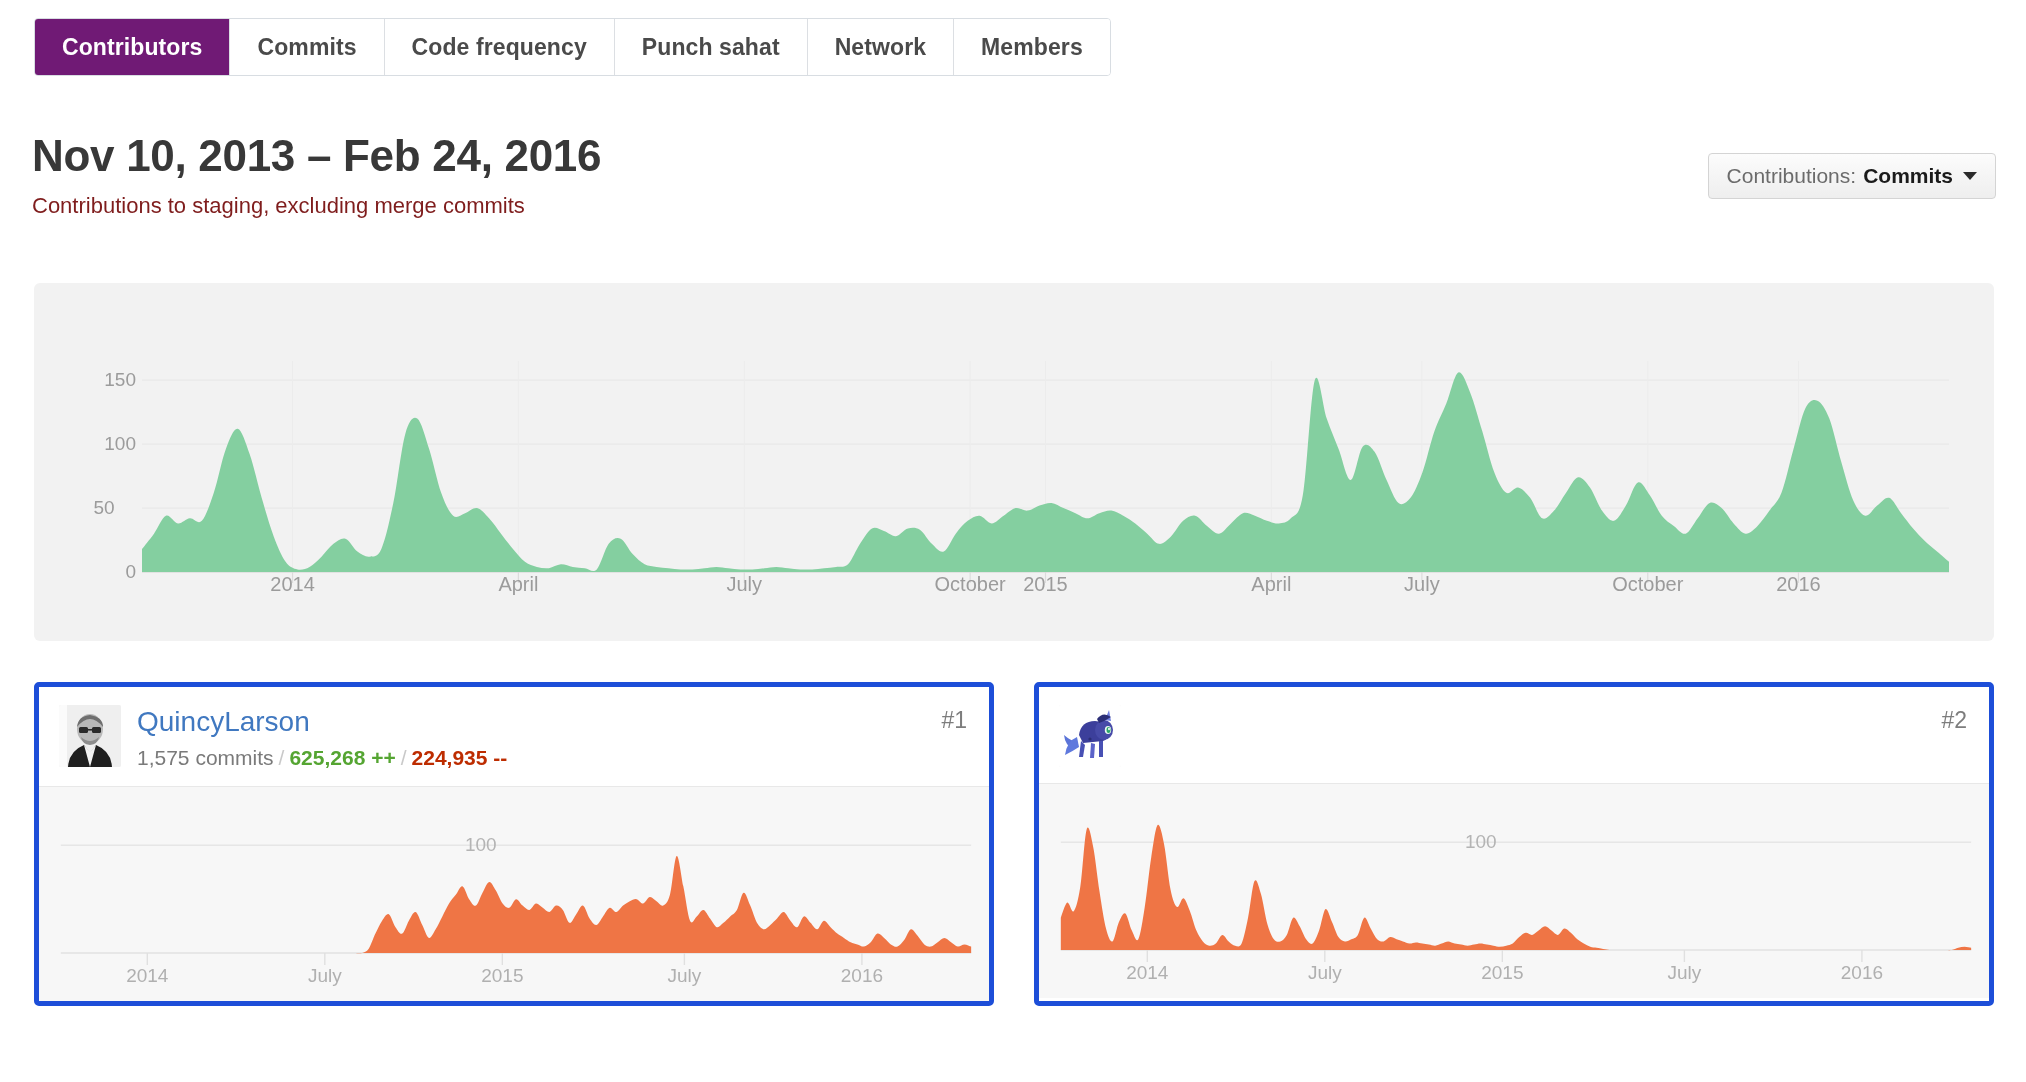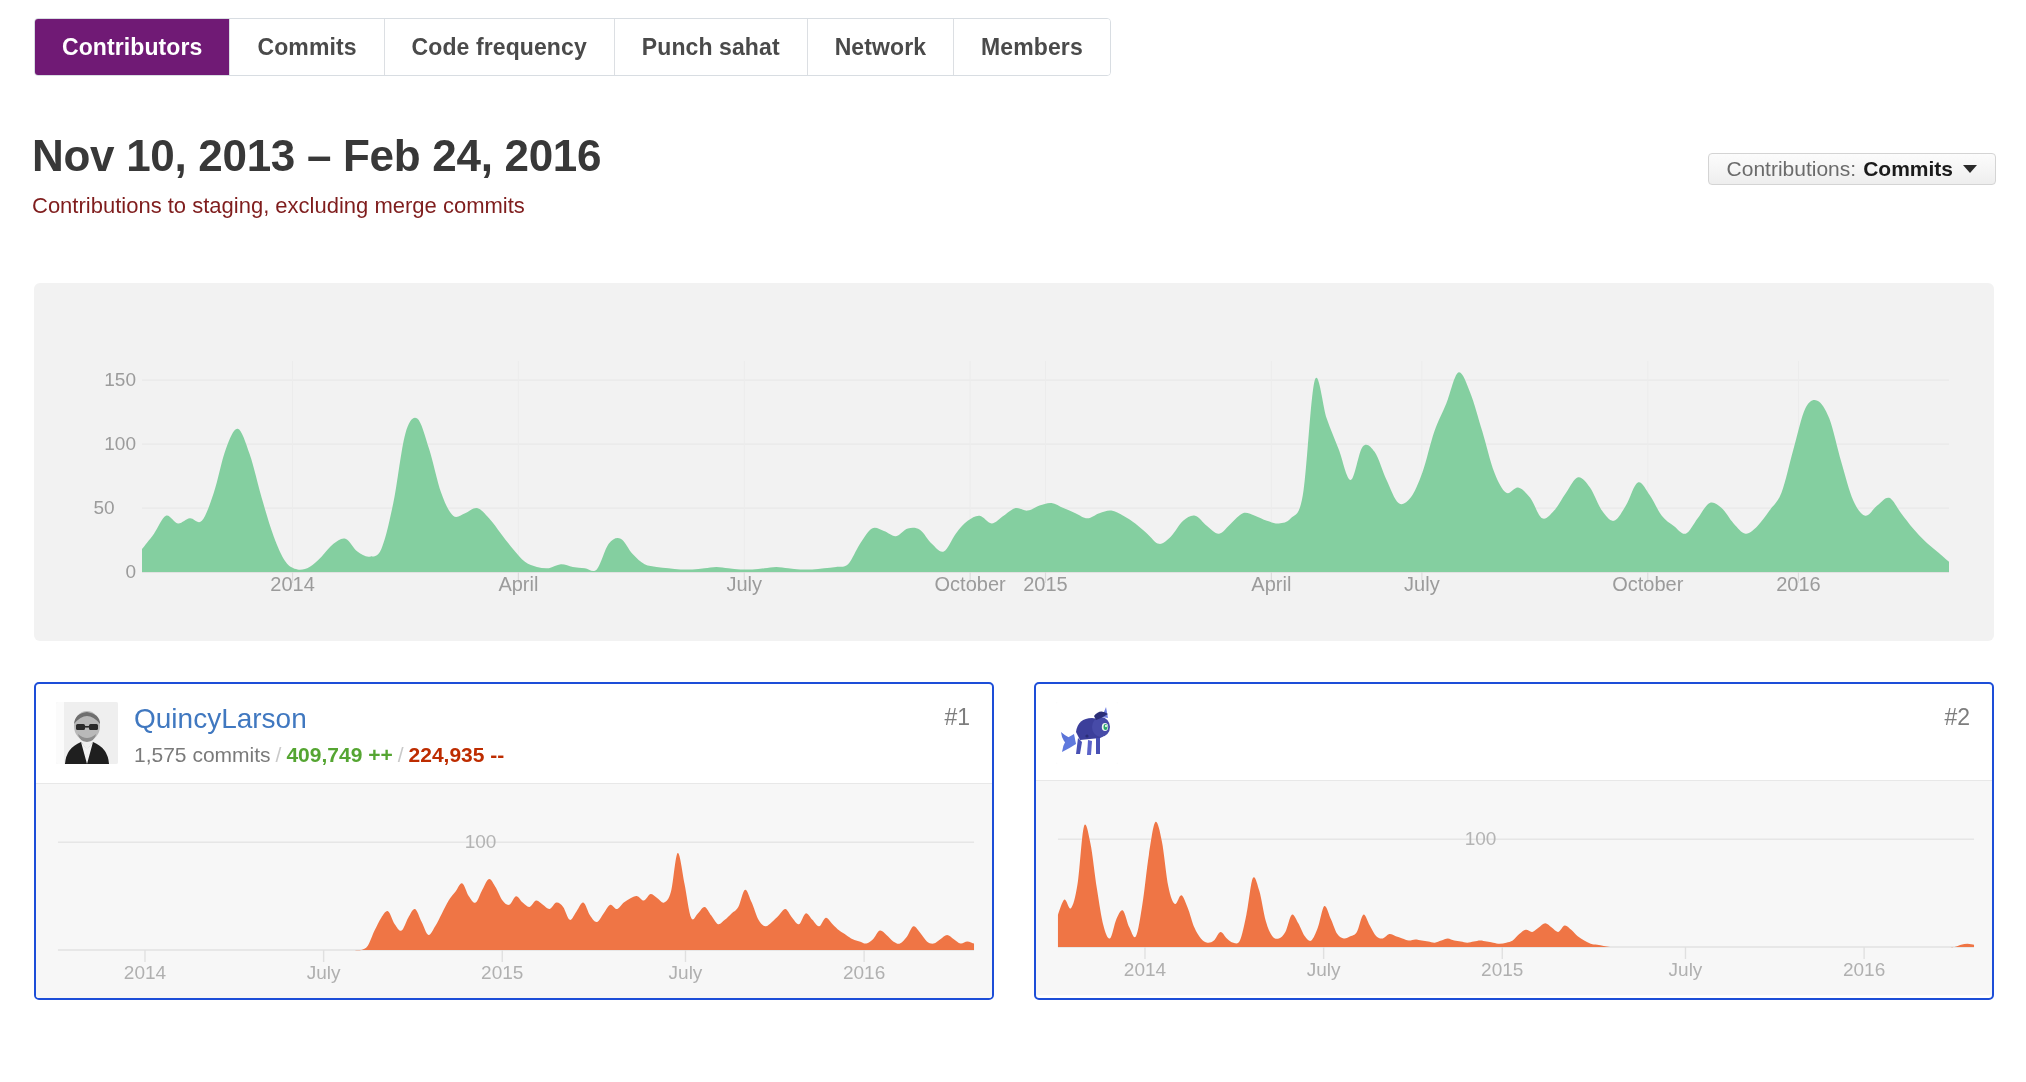--- a/index.html
+++ b/index.html
@@ -67,21 +67,21 @@
     line-height: 1.2;
   }
 
   
   .contrib-select {
     position: absolute;
     right: 30px;
     top: 153px;
     display: flex;
     align-items: center;
-    height: 32px;
+    height: 46px;
     padding: 0 18px;
     border: 1px solid #d4d4d4;
     border-radius: 4px;
     background: linear-gradient(#fcfcfc, #eeeeee);
     font-size: 21px;
     color: #6b6b6b;
     cursor: pointer;
     white-space: nowrap;
   }
   .contrib-select .cs-strong {
@@ -147,21 +147,21 @@
   .cards {
     position: absolute;
     left: 34px;
     top: 682px;
     width: 1960px;
     display: flex;
     gap: 40px;
   }
   .card {
     width: 960px;
-    border: 2px solid #1d4ed8;
+    border: 5px solid #1d4ed8;
     border-radius: 5px;
     background: #ffffff;
     overflow: hidden;
   }
   .card-head {
     display: flex;
     align-items: flex-start;
     padding: 18px 20px 16px 20px;
     border-bottom: 1px solid #e8e8e8;
     position: relative;
@@ -315,21 +315,21 @@
       <ellipse cx="31" cy="24" rx="13" ry="15" fill="#b9b9b9"></ellipse>
       <path d="M18 22 Q31 6 44 22 Q44 12 31 10 Q19 11 18 22Z" fill="#6f6f6f"></path>
       <rect x="20" y="22" width="9" height="6" rx="1.5" fill="#2b2b2b"></rect>
       <rect x="33" y="22" width="9" height="6" rx="1.5" fill="#2b2b2b"></rect>
       <rect x="29" y="24" width="4" height="1.6" fill="#2b2b2b"></rect>
       <path d="M22 32 Q31 40 40 32 Q39 39 31 40 Q23 39 22 32Z" fill="#8d8d8d"></path>
       <path d="M9 62 Q10 46 25 40 L31 48 L37 40 Q52 46 53 62 Z" fill="#1f1f1f"></path>
       <path d="M25 40 L31 62 L37 40 L31 47 Z" fill="#f2f2f2"></path>
     </svg>
         </div>
-        <div class="card-meta"><a class="card-user">QuincyLarson</a><div class="card-stats"><span class="commits">1,575 commits</span><span class="sep">/</span><span class="add">409,749 ++</span><span class="sep">/</span><span class="del">224,935 --</span></div></div>
+        <div class="card-meta"><a class="card-user">QuincyLarson</a><div class="card-stats"><span class="commits">1,575 commits</span><span class="sep">/</span><span class="add">625,268 ++</span><span class="sep">/</span><span class="del">224,935 --</span></div></div>
         <div class="rank">#1</div>
       </div>
       <div class="card-chart">
         <svg viewBox="0 0 958 214" preserveAspectRatio="none">
           <line x1="22" x2="940" y1="58.30769230769231" y2="58.30769230769231" stroke="#e6e6e6" stroke-width="1.4"></line>
           <line x1="22" x2="940" y1="166" y2="166" stroke="#e2e2e2" stroke-width="1.4"></line>
           <line x1="109.21000000000001" x2="109.21000000000001" y1="166" y2="178" stroke="#e0e0e0" stroke-width="1.4"></line>
           <line x1="288.21999999999997" x2="288.21999999999997" y1="166" y2="178" stroke="#e0e0e0" stroke-width="1.4"></line>
           <line x1="467.22999999999996" x2="467.22999999999996" y1="166" y2="178" stroke="#e0e0e0" stroke-width="1.4"></line>
           <line x1="650.83" x2="650.83" y1="166" y2="178" stroke="#e0e0e0" stroke-width="1.4"></line>

